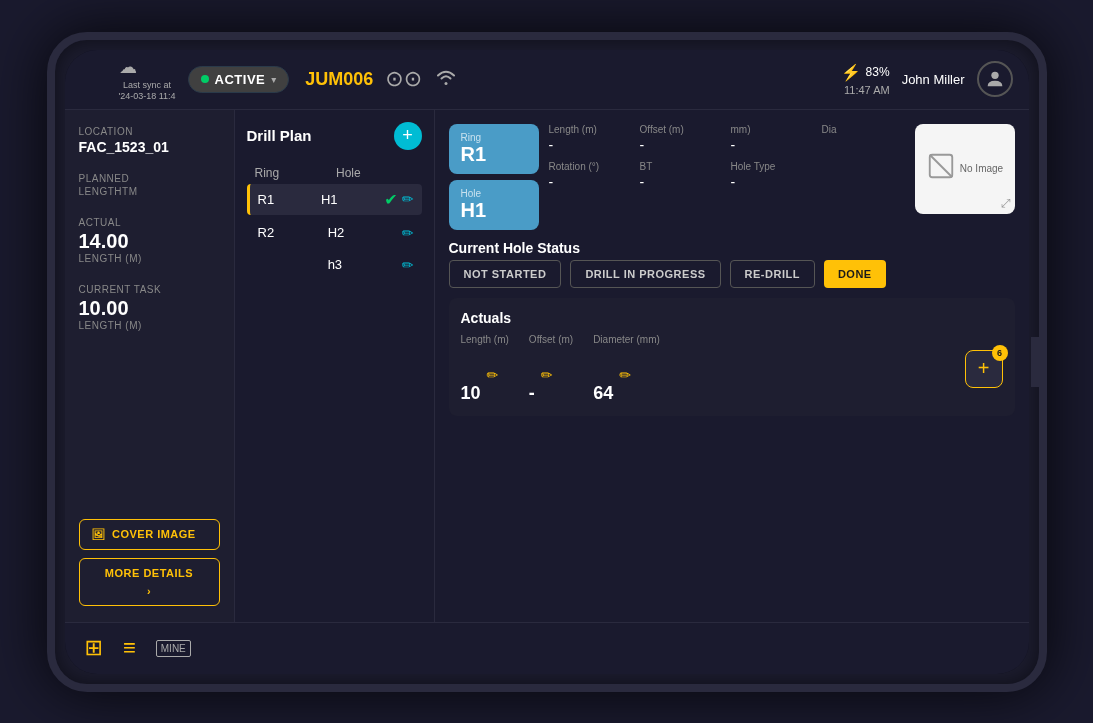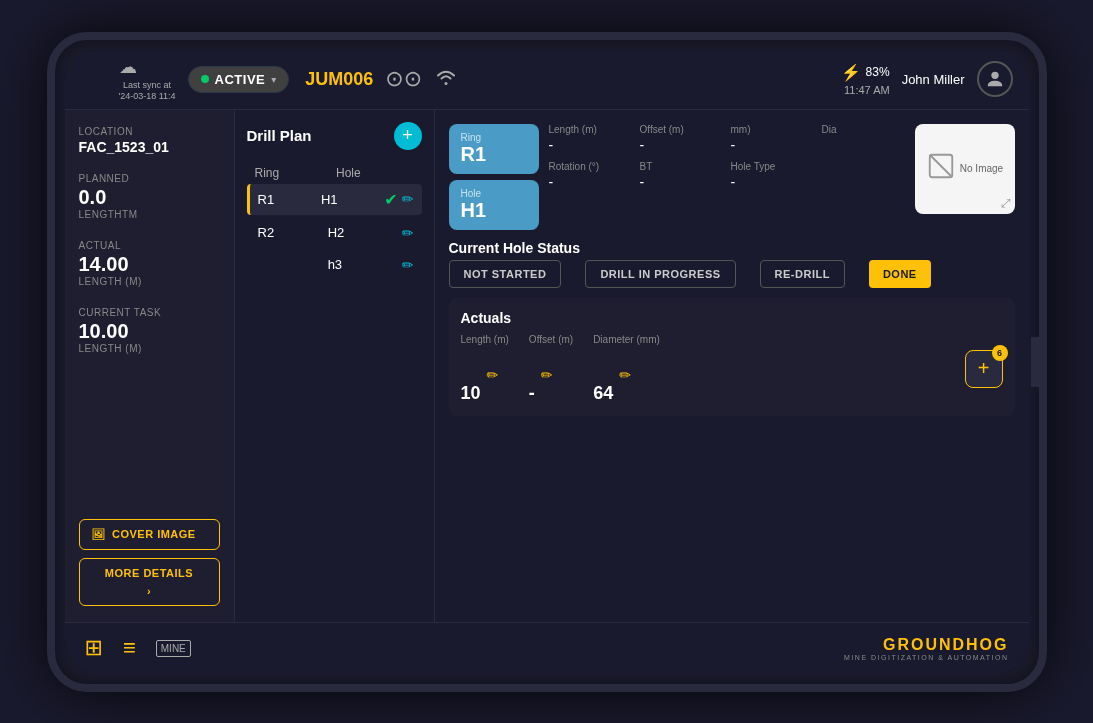--- a/index.html
+++ b/index.html
@@ -409,21 +409,21 @@
 
     .section-title {
       color: #fff;
       font-size: 14px;
       font-weight: 700;
       margin-bottom: 4px;
     }
 
     .status-buttons {
       display: flex;
-      gap: 24px;
+      gap: 9px;
       flex-wrap: wrap;
     }
 
     .status-btn {
       padding: 7px 14px;
       border-radius: 4px;
       font-size: 11px;
       font-weight: 700;
       cursor: pointer;
       text-transform: uppercase;
@@ -634,21 +634,20 @@
     <div class="main-content">
 
       <div class="sidebar">
         <div class="sidebar-section">
           <div class="sidebar-label">Location</div>
           <div class="sidebar-value">FAC_1523_01</div>
         </div>
 
         <div class="sidebar-section">
           <div class="sidebar-label">Planned</div>
-          <div class="big-value sidebar-value">0.0</div>
           <div class="sidebar-label">lengthtm</div>
         </div>
 
         <div class="sidebar-section">
           <div class="sidebar-label">Actual</div>
           <div class="big-value sidebar-value">14.00</div>
           <div class="sidebar-label">Length (m)</div>
         </div>
 
         <div class="sidebar-section">
@@ -802,20 +801,16 @@
       </div>
     </div>
 
     <div class="bottom-bar">
       <span class="bottom-icon">⊞</span>
       <span class="bottom-icon">≡</span>
       <div class="ahas-logo">
         <span class="ahas-logo-img">MINE</span>
       </div>
       <div class="spacer"></div>
-      <div class="groundhog-logo">
-        <div class="groundhog-main">GROUNDHOG</div>
-        <div class="groundhog-sub">MINE DIGITIZATION &amp; AUTOMATION</div>
-      </div>
     </div>
 
   </div>
 </div>
 
 </body></html>

